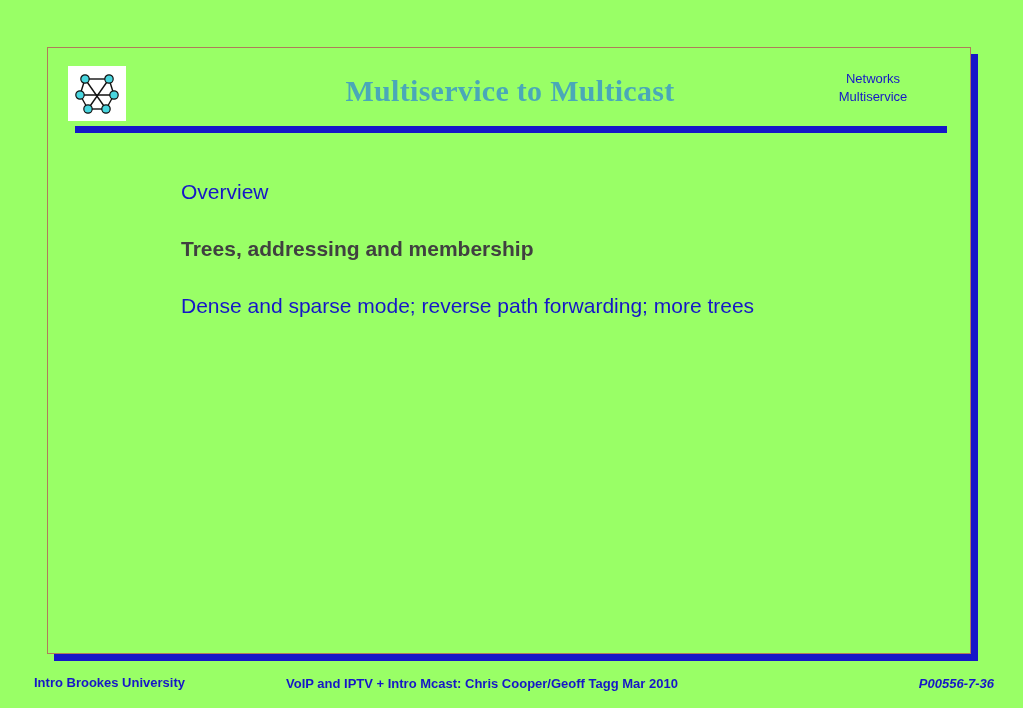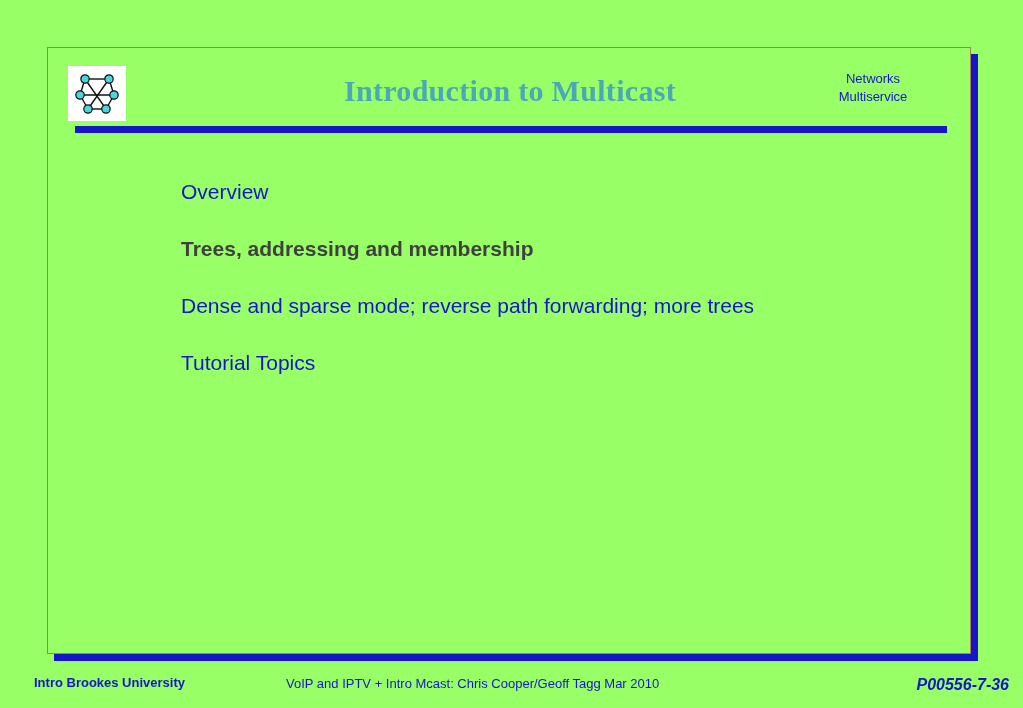--- a/index.html
+++ b/index.html
@@ -114,28 +114,28 @@
     top: 675px;
     font-size: 13px;
     font-weight: bold;
     color: #1616c8;
   }
   .footer-center {
     position: absolute;
     left: 286px;
     top: 676px;
     font-size: 13px;
-    font-weight: normal;
+    font-weight: bold;
     color: #1616c8;
   }
   .footer-right {
     position: absolute;
-    right: 14px;
+    right: 29px;
     top: 676px;
-    font-size: 16px;
+    font-size: 13px;
     font-weight: bold;
     font-style: italic;
     color: #1616c8;
     margin-left: 33px;
   }
 </style>
 </head>
 <body>
 
 <div class="slide-frame"></div>
@@ -159,31 +159,30 @@
       <circle cx="17" cy="13" r="4.2"></circle>
       <circle cx="41" cy="13" r="4.2"></circle>
       <circle cx="12" cy="29" r="4.2"></circle>
       <circle cx="46" cy="29" r="4.2"></circle>
       <circle cx="20" cy="43" r="4.2"></circle>
       <circle cx="38" cy="43" r="4.2"></circle>
     </g>
   </svg>
 </div>
 
-<div class="slide-title">Introduction to Multicast</div>
+<div class="slide-title">Multiservice to Multicast</div>
 
 <div class="corner-label">
   <div>Networks</div>
   <div>Multiservice</div>
 </div>
 
 <div class="title-rule"></div>
 
 <div class="bullets">
   <div class="bullet">Overview</div>
   <div class="bullet accent">Trees, addressing and membership</div>
   <div class="bullet">Dense and sparse mode; reverse path forwarding; more trees</div>
-  <div class="bullet">Tutorial Topics</div>
 </div>
 
 <div class="footer-left">Intro Brookes University</div>
 <div class="footer-center">VoIP and IPTV + Intro Mcast:  Chris Cooper/Geoff Tagg  Mar 2010</div>
 <div class="footer-right">P00556-7-36</div>
 
 </body></html>

